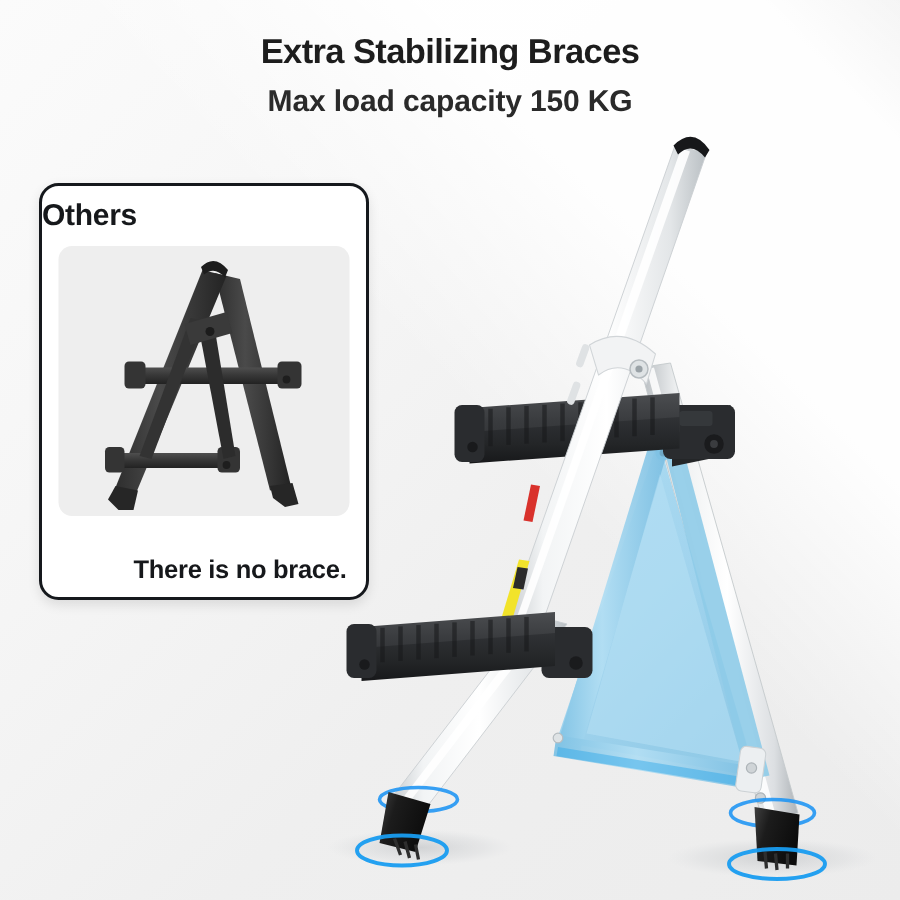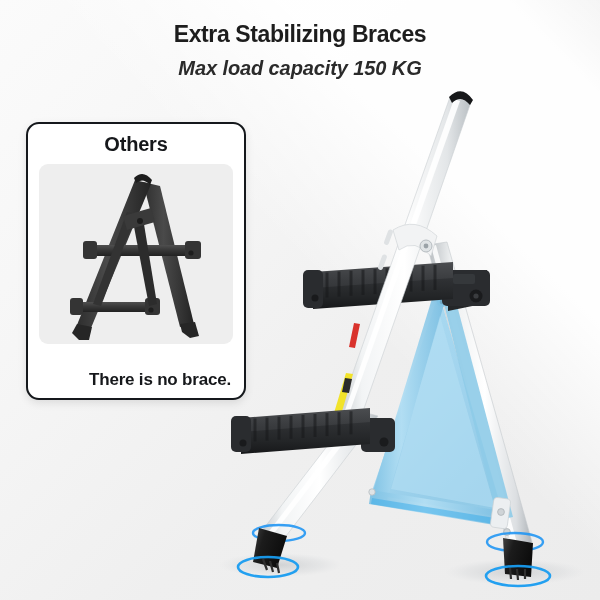--- a/index.html
+++ b/index.html
@@ -69,38 +69,36 @@
     letter-spacing: -0.4px;
     line-height: 1.12;
     margin: 0;
   }
   .subtitle {
     font-size: 20px;
     font-weight: bold;
     color: #2a2a2a;
     letter-spacing: -0.1px;
     margin: 9px 0 0 0;
-    font-style: italic;
   }
 
   
   .card {
     position: absolute;
     left: 26px;
     top: 122px;
     width: 220px;
     height: 278px;
     background: #ffffff;
     border: 2.5px solid #15181c;
     border-radius: 13px;
     box-sizing: border-box;
     box-shadow: 0 3px 8px rgba(0,0,0,0.10);
   }
   .card-title {
-    text-align: center;
     font-size: 20px;
     font-weight: bold;
     color: #16181b;
     margin: 9px 0 0 0;
     letter-spacing: -0.2px;
   }
   .card-photo {
     position: absolute;
     left: 11px;
     top: 40px;

